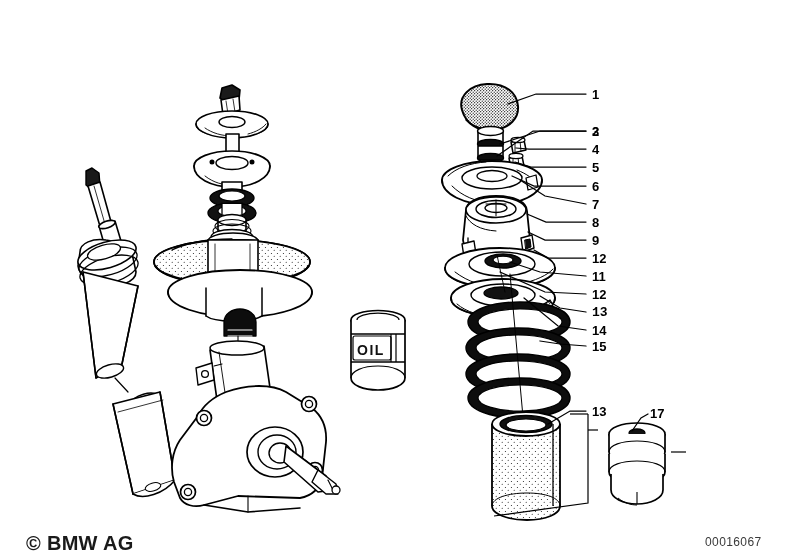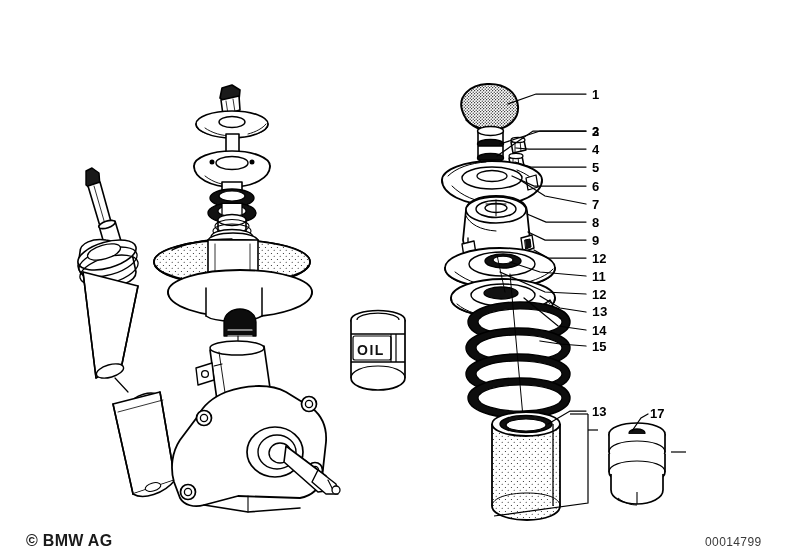--- a/index.html
+++ b/index.html
@@ -32,21 +32,21 @@
     font-weight: bold;
     color: #000000;
     line-height: 13px;
     white-space: nowrap;
   }
   #footer-copyright {
     position: absolute;
     left: 26px;
     top: 532px;
     font-family: "Liberation Sans", sans-serif;
-    font-size: 16px;
+    font-size: 20px;
     font-weight: bold;
     color: #1a1a1a;
     letter-spacing: 0.3px;
     white-space: nowrap;
   }
   #footer-partnumber {
     position: absolute;
     left: 705px;
     top: 535px;
     font-family: "Liberation Sans", sans-serif;
@@ -422,15 +422,15 @@
       <div class="callout-num" style="left: 592px; top: 270px;">11</div>
       <div class="callout-num" style="left: 592px; top: 288px;">12</div>
       <div class="callout-num" style="left: 592px; top: 306px; font-family: Liberation Mono, monospace;">13</div>
       <div class="callout-num" style="left: 592px; top: 324px;">14</div>
       <div class="callout-num" style="left: 592px; top: 340px;">15</div>
       <div class="callout-num" style="left: 592px; top: 405px;">13</div>
       <div class="callout-num" style="left: 650px; top: 407px; text-align: right;">17</div>
     </div>
 
   <div id="footer-copyright">© BMW AG</div>
-  <div id="footer-partnumber">00014799</div>
+  <div id="footer-partnumber">00016067</div>
 
 </div>
 
 </body></html>

